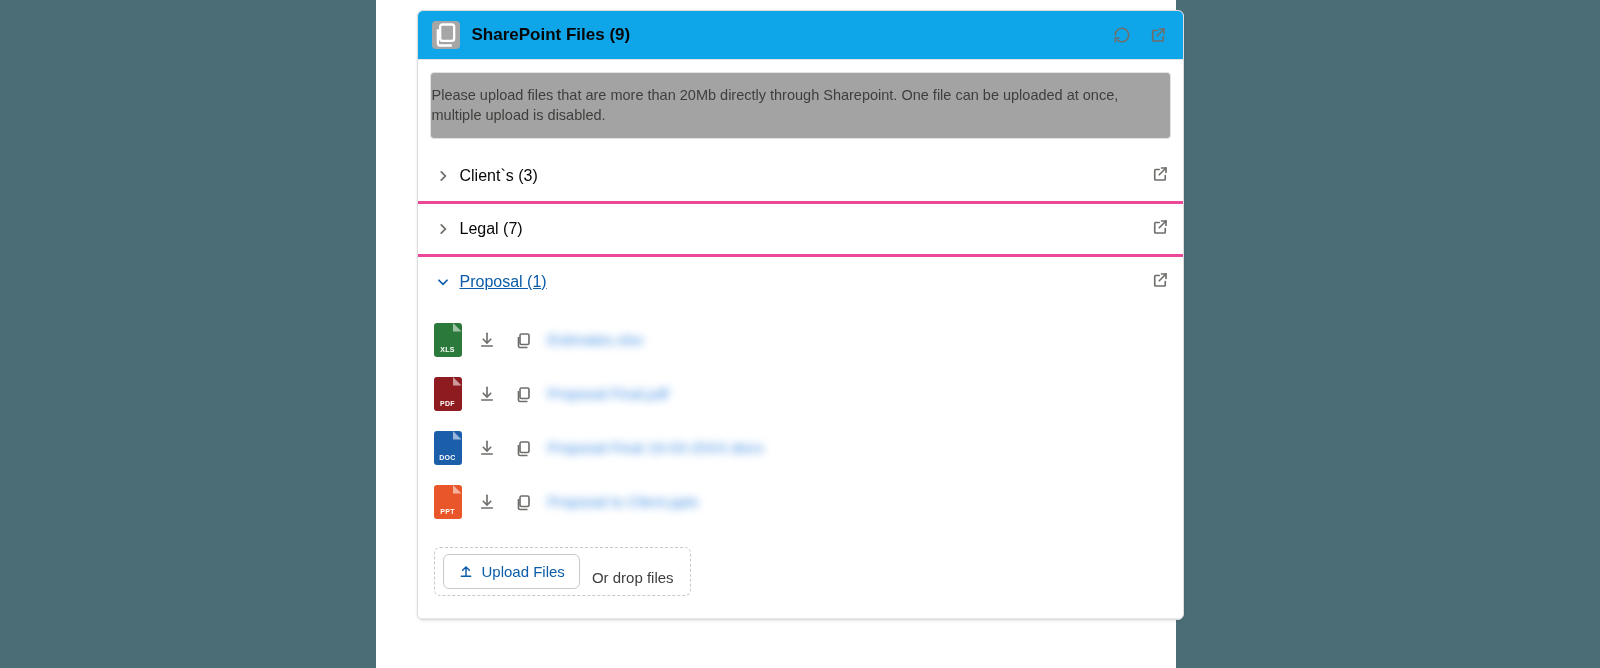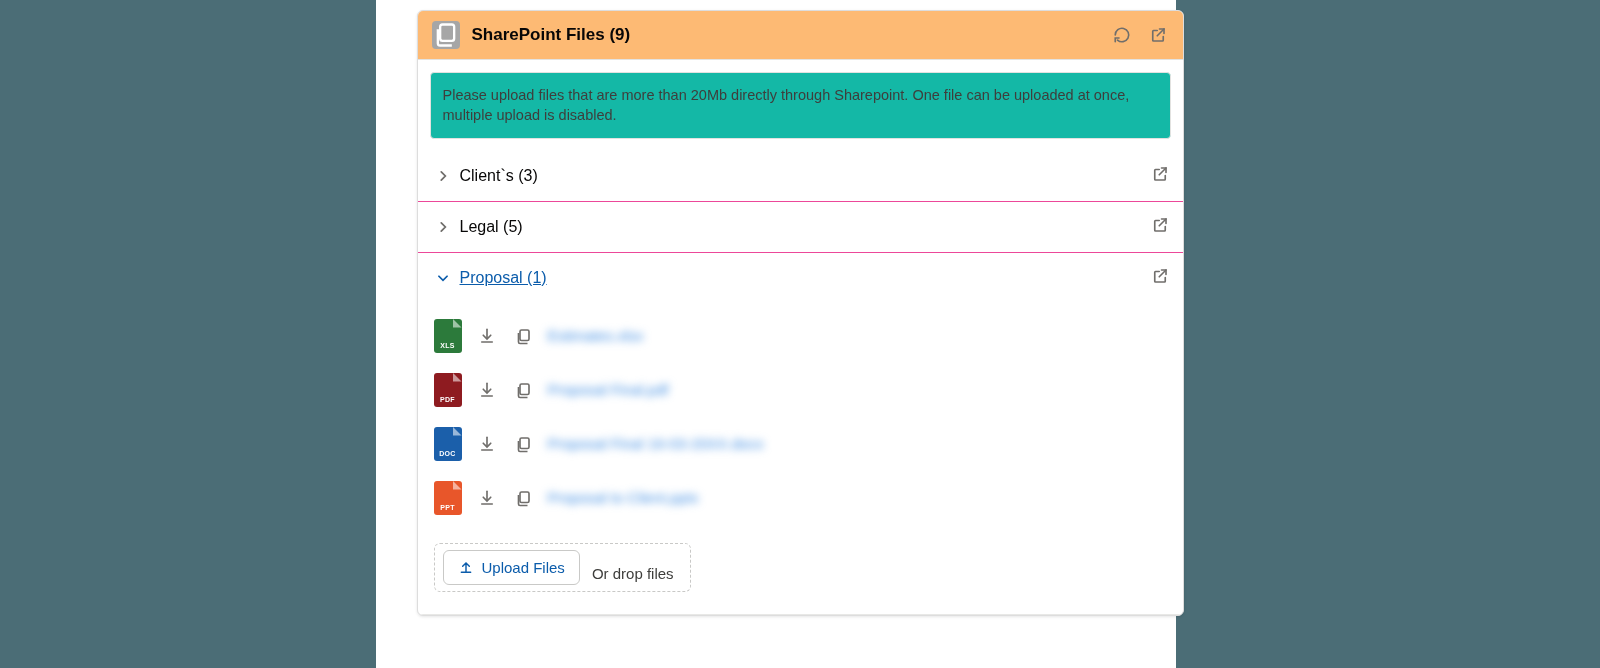--- a/index.html
+++ b/index.html
@@ -17,50 +17,50 @@
     background: #fff;
     border: 1px solid #ddd;
     border-radius: 6px;
     overflow: hidden;
     box-shadow: 0 1px 3px rgba(0,0,0,0.1);
   }
   .panel-header {
     display: flex;
     align-items: center;
     padding: 10px 14px;
-    background: #fdba74;
+    background: #0ea5e9;
     border-bottom: 1px solid #e3e3e1;
   }
   .panel-header .hicon {
     width: 28px; height: 28px; border-radius: 4px; background: #a6a6a6;
     display: flex; align-items: center; justify-content: center; margin-right: 12px;
   }
   .panel-header .title {
     font-weight: 700; font-size: 17px; color: #080707; flex: 1;
   }
   .header-actions { display: flex; gap: 14px; }
   .icon-btn { width: 22px; height: 22px; display: flex; align-items: center; justify-content: center; cursor: pointer; color: #706e6b; }
   .icon-btn svg { width: 18px; height: 18px; }
 
   .notice {
     margin: 12px;
-    padding: 12px 12px;
-    background: #14b8a6;
+    padding: 12px 1px;
+    background: #a3a3a3;
     border: 1px solid #e2e2e0;
     border-radius: 4px;
     font-size: 14.5px;
     color: #3e3e3c;
     line-height: 1.4;
   }
 
   .folder-row {
     display: flex;
     align-items: center;
     padding: 14px 14px;
-    border-bottom: 1px solid #ec4899;
+    border-bottom: 3px solid #ec4899;
     font-size: 16px;
     color: #080707;
   }
   .folder-row.last { border-bottom: none; }
   .folder-row .chev {
     width: 22px; height: 22px; display: flex; align-items: center; justify-content: center; color: #706e6b; margin-right: 6px; cursor: pointer;
   }
   .folder-row .chev svg { width: 14px; height: 14px; }
   .folder-row .folder-label { flex: 1; font-weight: 500; }
   .folder-row .share { color: #706e6b; cursor: pointer; }
@@ -156,21 +156,21 @@
         </svg>
     </div>
   </div>
 
   <div class="folder-row">
     <div class="chev">
       <svg viewBox="0 0 24 24" fill="none" stroke="currentColor" stroke-width="3" stroke-linecap="round">
           <path d="M9 5l7 7-7 7"></path>
         </svg>
     </div>
-    <div class="folder-label">Legal (5)</div>
+    <div class="folder-label">Legal (7)</div>
     <div class="share">
       <svg viewBox="0 0 24 24" fill="none" stroke="currentColor" stroke-width="2.2" stroke-linecap="round">
           <path d="M14 4h6v6"></path>
           <path d="M20 4l-9 9"></path>
           <path d="M19 14v5a1 1 0 0 1-1 1H6a1 1 0 0 1-1-1V7a1 1 0 0 1 1-1h5"></path>
         </svg>
     </div>
   </div>
 
   <div class="folder-row expanded" style="border-bottom:none;">

